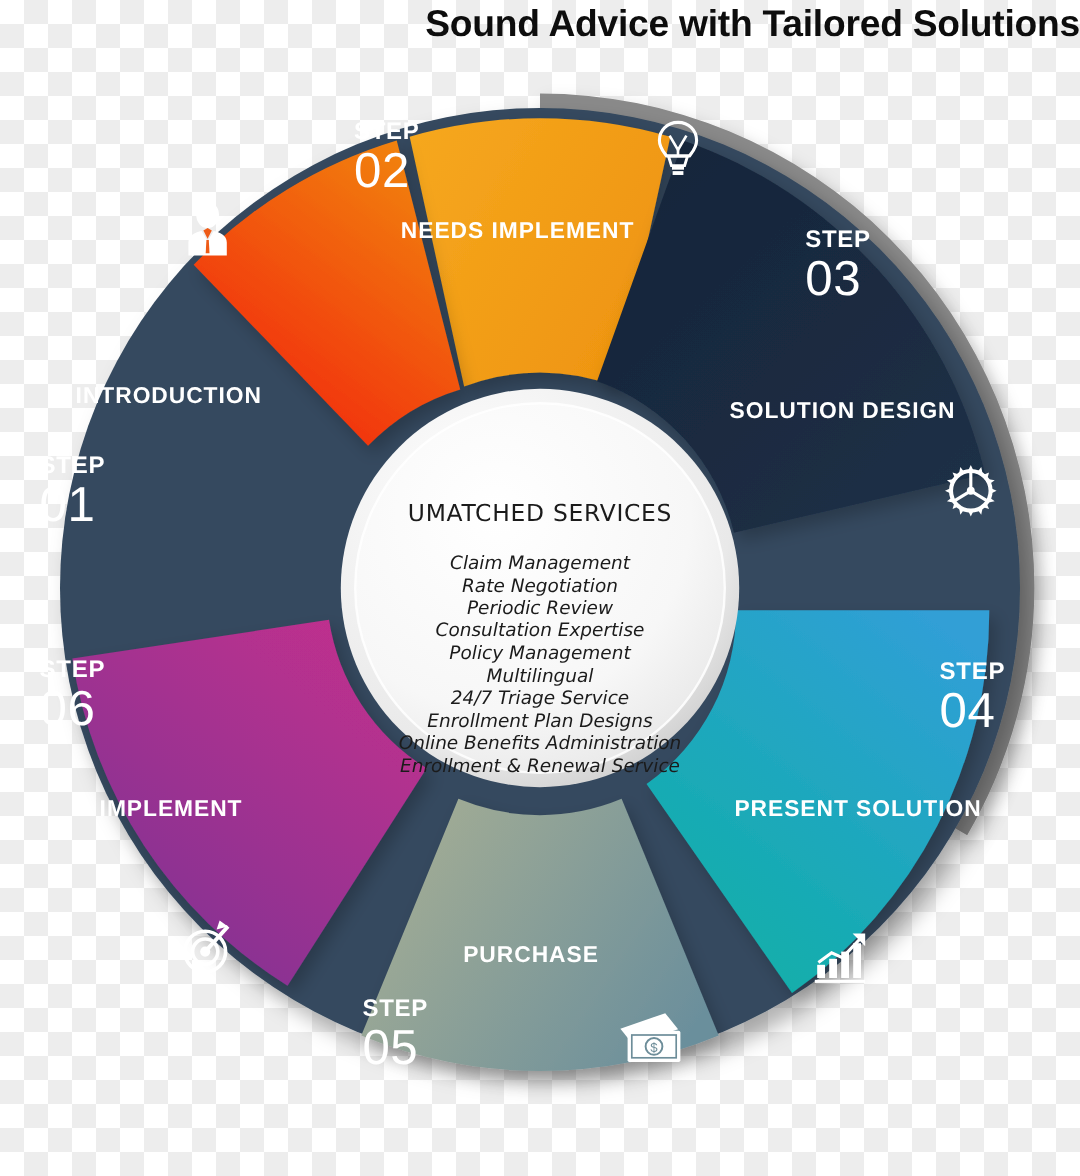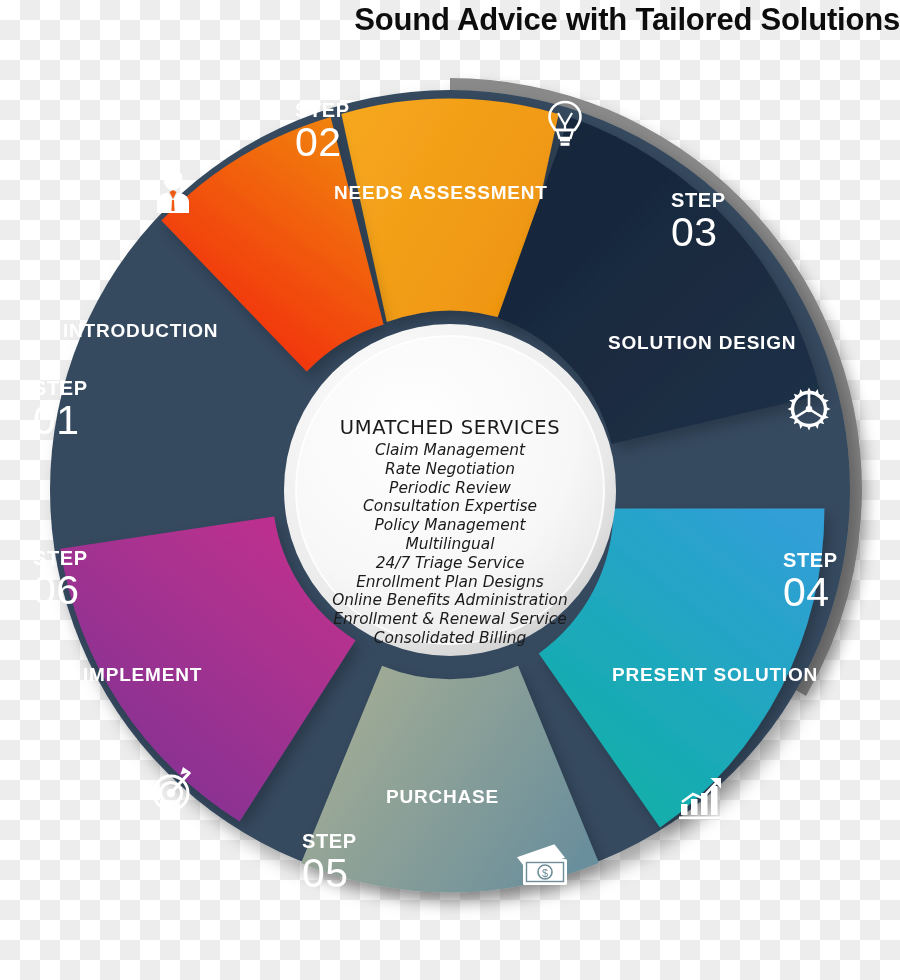--- a/index.html
+++ b/index.html
@@ -75,21 +75,21 @@
     position: absolute;
     z-index: 40;
     text-align: center;
     pointer-events: none;
   }
   #center-heading {
     font-size: 19.5px;
     color: #1b1b1b;
     letter-spacing: 0.6px;
     font-family: "DejaVu Sans", sans-serif;
-    margin-bottom: 2px;
+    margin-bottom: 21px;
   }
   .svc-item {
     font-size: 15.4px;
     color: #1b1b1b;
     line-height: 18.8px;
     font-family: "DejaVu Sans", sans-serif;
     white-space: nowrap;
     font-style: italic;
   }
 </style>
@@ -186,21 +186,21 @@
     <ellipse cx="21" cy="11" rx="9.5" ry="11" fill="#ffffff"></ellipse>
     <path d="M5 45 L5 34 C5 28 11 25.5 16 24.5 L21 33 L26 24.5 C31 25.5 37 28 37 34 L37 45 Z" fill="#ffffff"></path>
     <path d="M17.5 24 L21 31 L24.5 24 L21 22 Z" fill="#ee5b17"></path>
     <path d="M20 32 L22 32 L22.6 43 L19.4 43 Z" fill="#ee5b17"></path>
   </svg>
 
   <div class="seg-label" style="left:295px; top:100px;">
     <span class="step-word">STEP</span>
     <span class="step-num">02</span>
   </div>
-  <div class="seg-title" style="left:334px; top:182px;">NEEDS ASSESSMENT</div>
+  <div class="seg-title" style="left:334px; top:182px;">NEEDS IMPLEMENT</div>
   <svg class="seg-icon" style="left:546px; top:100px;" width="38" height="50" viewBox="0 0 38 50">
     <path d="M19 2 C10 2 3.5 8.5 3.5 17 C3.5 23 7 26.5 9.5 30 L28.5 30 C31 26.5 34.5 23 34.5 17 C34.5 8.5 28 2 19 2 Z" fill="none" stroke="#ffffff" stroke-width="2.6"></path>
     <path d="M11 30 L27 30 L24.5 38 L13.5 38 Z" fill="none" stroke="#ffffff" stroke-width="2.4"></path>
     <rect x="14" y="38" width="10" height="3.4" fill="#ffffff"></rect>
     <rect x="14.5" y="42.6" width="9" height="3.2" fill="#ffffff"></rect>
     <path d="M12 13 L19 25 L26 13" fill="none" stroke="#ffffff" stroke-width="2.2"></path>
     <line x1="19" y1="25" x2="19" y2="30" stroke="#ffffff" stroke-width="2.2"></line>
   </svg>
 
   <div class="seg-label" style="left:671px; top:190px;">
@@ -285,17 +285,16 @@
       <div class="svc-item">Claim Management</div>
       <div class="svc-item">Rate Negotiation</div>
       <div class="svc-item">Periodic Review</div>
       <div class="svc-item">Consultation Expertise</div>
       <div class="svc-item">Policy Management</div>
       <div class="svc-item">Multilingual</div>
       <div class="svc-item">24/7 Triage Service</div>
       <div class="svc-item">Enrollment Plan Designs</div>
       <div class="svc-item">Online Benefits Administration</div>
       <div class="svc-item">Enrollment &amp; Renewal Service</div>
-      <div class="svc-item">Consolidated Billing</div>
     </div>
   </div>
 
 </div>
 
 </body></html>

